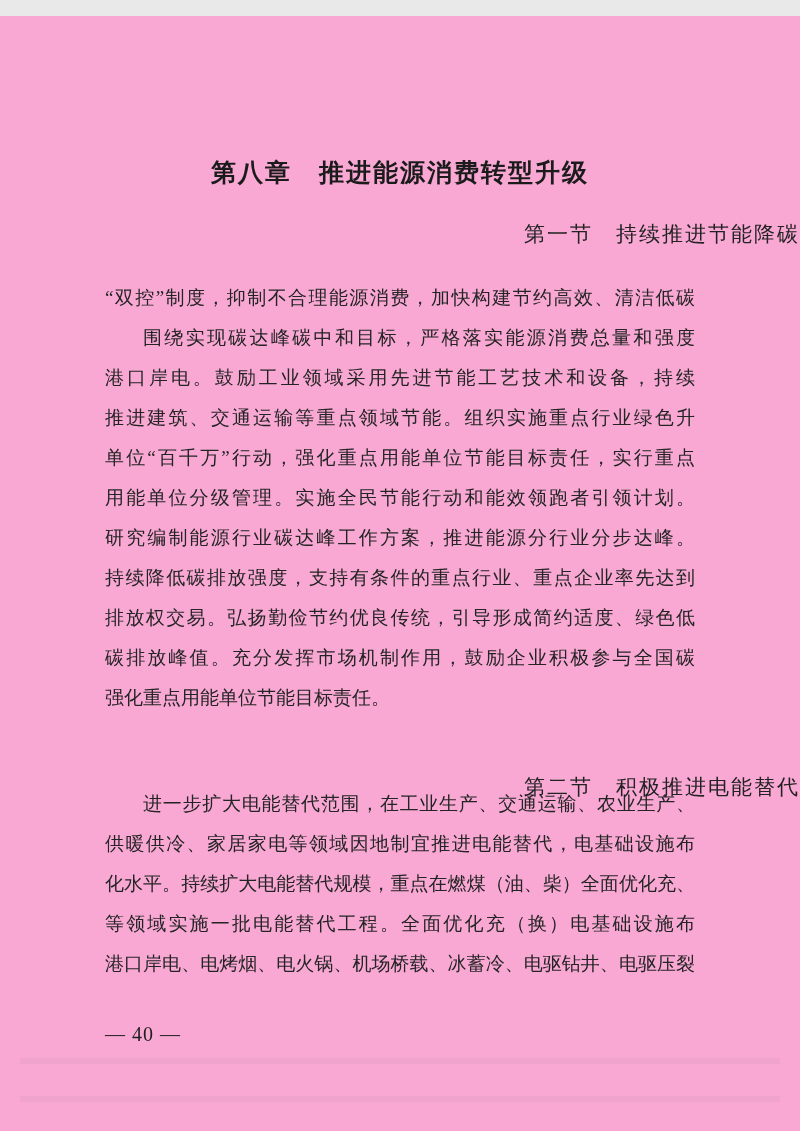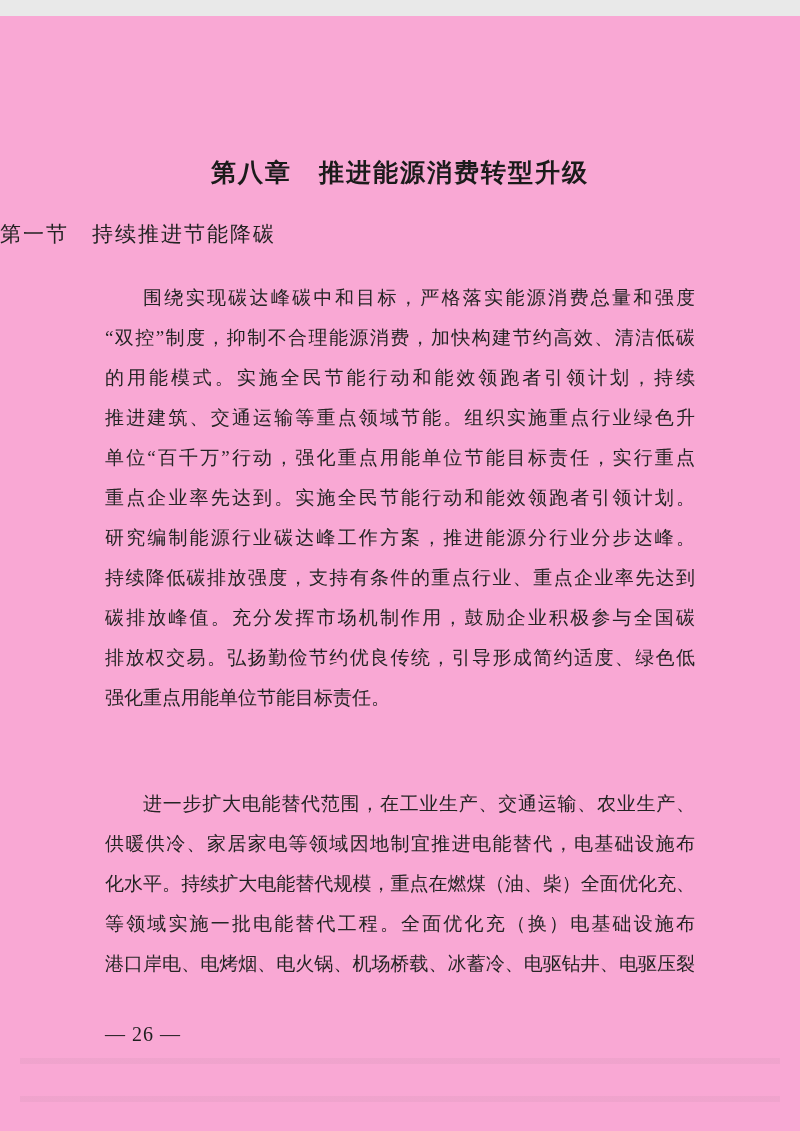--- a/index.html
+++ b/index.html
@@ -28,21 +28,21 @@
     font-weight: bold;
     font-size: 25px;
     letter-spacing: 2px;
     color: #1b1b1b;
   }
   .section-heading {
     position: absolute;
     left: 0;
     width: 100%;
     margin: 0;
-    text-align: left;
+    text-align: right;
     font-family: "Liberation Serif", "DejaVu Serif", serif;
     font-weight: normal;
     font-size: 21px;
     letter-spacing: 2px;
     color: #222222;
   }
   .section-heading.s1 { top: 204px; }
   .section-heading.s2 { top: 757px; }
   .paragraph {
     position: absolute;
@@ -94,39 +94,40 @@
 </head>
 <body>
 
 <div class="page">
 
   <h1 class="chapter-title">第八章　推进能源消费转型升级</h1>
 
   <h2 class="section-heading s1">第一节　持续推进节能降碳</h2>
 
   <div class="paragraph p1">
+      <div class="line">“双控”制度，抑制不合理能源消费，加快构建节约高效、清洁低碳</div>
       <div class="line para-first">围绕实现碳达峰碳中和目标，严格落实能源消费总量和强度</div>
-      <div class="line">“双控”制度，抑制不合理能源消费，加快构建节约高效、清洁低碳</div>
-      <div class="line">的用能模式。实施全民节能行动和能效领跑者引领计划，持续</div>
+      <div class="line">港口岸电。鼓励工业领域采用先进节能工艺技术和设备，持续</div>
       <div class="line">推进建筑、交通运输等重点领域节能。组织实施重点行业绿色升</div>
       <div class="line">单位“百千万”行动，强化重点用能单位节能目标责任，实行重点</div>
-      <div class="line">重点企业率先达到。实施全民节能行动和能效领跑者引领计划。</div>
+      <div class="line">用能单位分级管理。实施全民节能行动和能效领跑者引领计划。</div>
       <div class="line">研究编制能源行业碳达峰工作方案，推进能源分行业分步达峰。</div>
       <div class="line">持续降低碳排放强度，支持有条件的重点行业、重点企业率先达到</div>
+      <div class="line">排放权交易。弘扬勤俭节约优良传统，引导形成简约适度、绿色低</div>
       <div class="line">碳排放峰值。充分发挥市场机制作用，鼓励企业积极参与全国碳</div>
-      <div class="line">排放权交易。弘扬勤俭节约优良传统，引导形成简约适度、绿色低</div>
       <div class="line para-last">强化重点用能单位节能目标责任。</div>
     </div>
 
+  <h2 class="section-heading s2">第二节　积极推进电能替代</h2>
 
   <div class="paragraph p2">
       <div class="line para-first">进一步扩大电能替代范围，在工业生产、交通运输、农业生产、</div>
       <div class="line">供暖供冷、家居家电等领域因地制宜推进电能替代，电基础设施布</div>
       <div class="line">化水平。持续扩大电能替代规模，重点在燃煤（油、柴）全面优化充、</div>
       <div class="line">等领域实施一批电能替代工程。全面优化充（换）电基础设施布</div>
       <div class="line">港口岸电、电烤烟、电火锅、机场桥载、冰蓄冷、电驱钻井、电驱压裂</div>
     </div>
 
-  <div class="page-footer">— 26 —</div>
+  <div class="page-footer">— 40 —</div>
 
   <div class="scan-bleed"></div>
 
 </div>
 
 </body></html>

